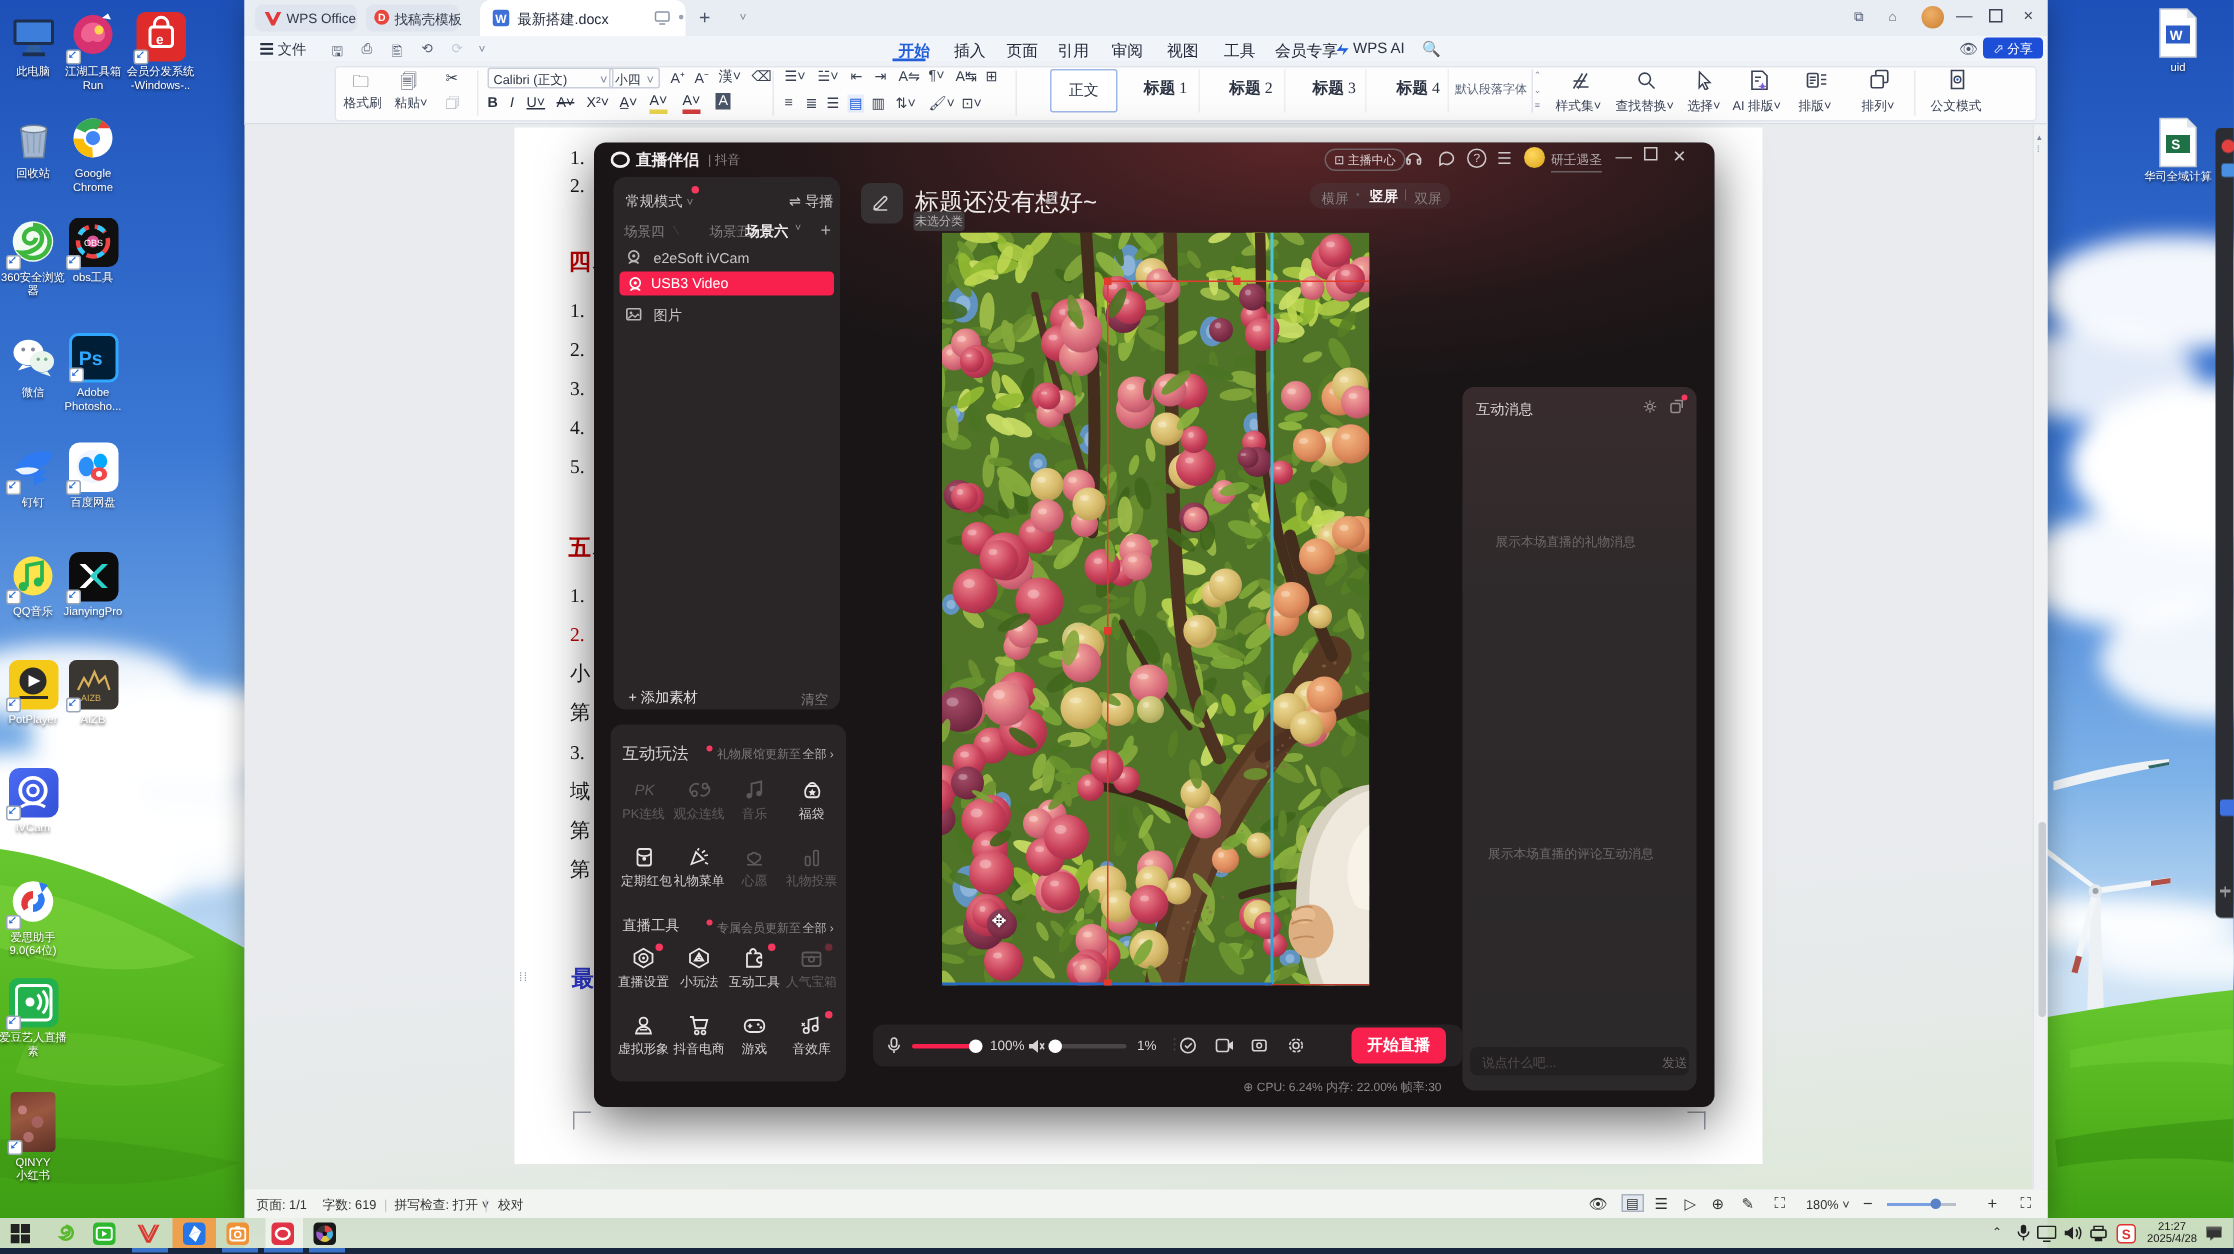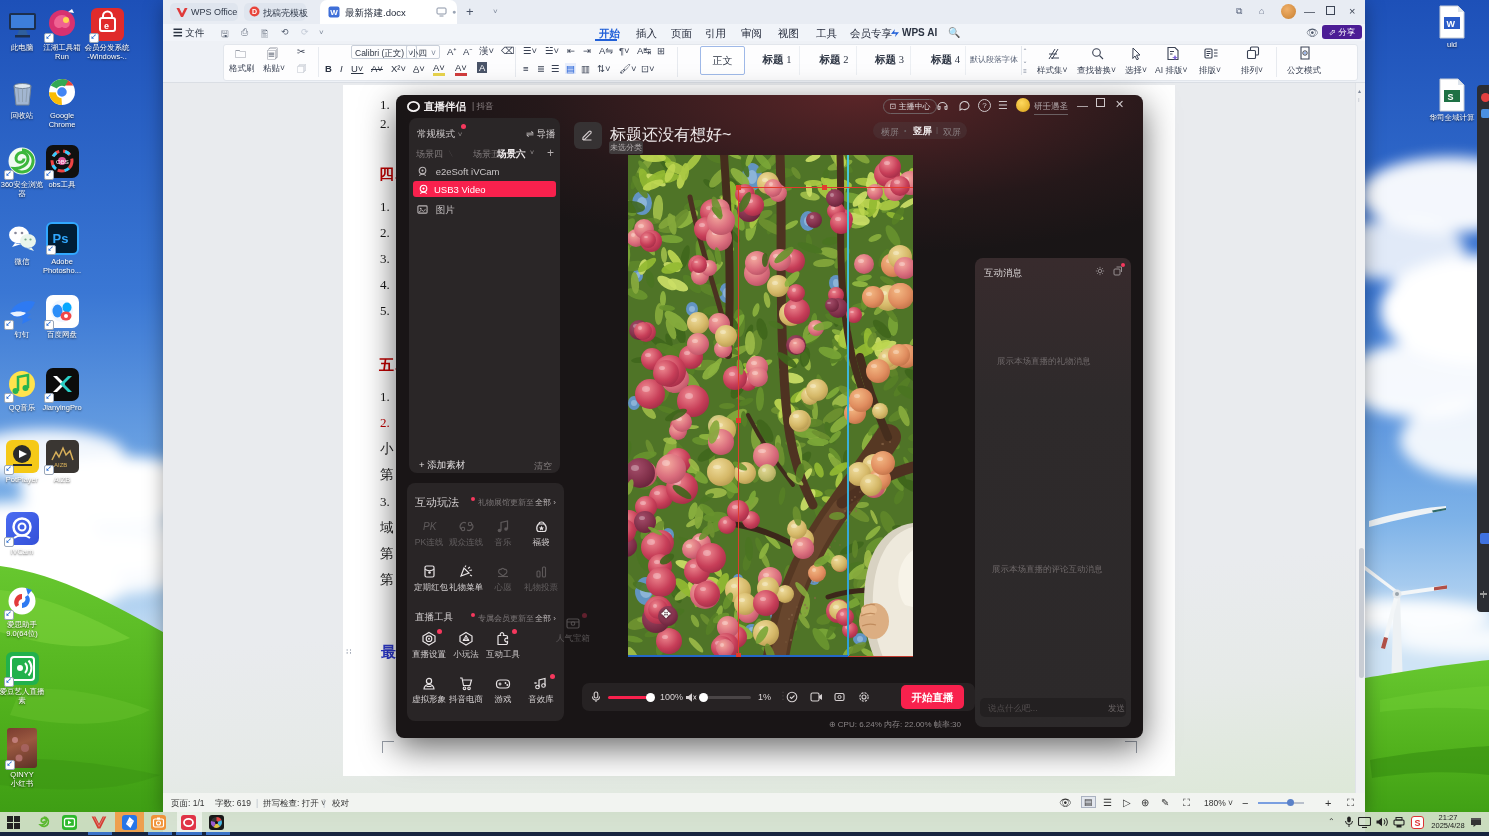--- a/index.html
+++ b/index.html
@@ -340,37 +340,37 @@
     <span class="abs mtab" style="left:464px;top:3px;">插入</span>
     <span class="abs mtab" style="left:499px;top:3px;">页面</span>
     <span class="abs mtab" style="left:533px;top:3px;">引用</span>
     <span class="abs mtab" style="left:569px;top:3px;">审阅</span>
     <span class="abs mtab" style="left:606px;top:3px;">视图</span>
     <span class="abs mtab" style="left:644px;top:3px;">工具</span>
     <span class="abs mtab" style="left:678px;top:3px;">会员专享</span>
     <svg class="abs" style="left:727px;top:4px;" width="10" height="10" viewBox="0 0 10 10">
         <path d="M1,6 L5,1 L4.2,4.2 H9 L5,9 L5.8,5.8 Z" fill="#2160d8"></path>
       </svg>
-    <span class="abs" style="left:739px;top:3px;font-size:10px;color:#2b3342;font-weight:bold;">WPS AI</span>
+    <span class="abs" style="left:739px;top:3px;font-size:10px;color:#2b3342;font-weight:normal;">WPS AI</span>
     <span class="abs" style="left:785px;top:3px;font-size:10px;color:#505a6c;">🔍</span>
     <span class="abs" style="left:1143px;top:3px;font-size:10px;color:#505a6c;">👁</span>
-    <div class="abs" style="left:1159px;top:1px;width:40px;height:14px;background:#4c1d95;border-radius:3px;color:#fff;font-size:8.5px;text-align:center;line-height:14px;">⬀ 分享</div>
+    <div class="abs" style="left:1159px;top:1px;width:40px;height:14px;background:#1d4ed8;border-radius:3px;color:#fff;font-size:8.5px;text-align:center;line-height:14px;">⬀ 分享</div>
   </div>
   <div id="ribbon">
     <div class="abs" style="left:60px;top:3px;width:1135px;height:37px;background:#fdfdfe;border:1px solid #e2e6ec;border-radius:3px;"></div>
 
     <span class="abs" style="left:72px;top:5px;font-size:11px;color:#3a4254;">🗀</span>
     <span class="abs" style="left:66px;top:22px;font-size:8.5px;color:#3a4254;">格式刷</span>
     <span class="abs" style="left:104px;top:5px;font-size:11px;color:#3a4254;">🗐</span>
     <span class="abs" style="left:100px;top:22px;font-size:8.5px;color:#3a4254;">粘贴˅</span>
     <span class="abs" style="left:134px;top:5px;font-size:10px;color:#3a4254;">✂</span>
     <span class="abs" style="left:134px;top:20px;font-size:10px;color:#8a93a4;">🗇</span>
     <div class="abs" style="left:155px;top:6px;width:1px;height:30px;background:#e7eaef;"></div>
 
-    <div class="abs" style="left:162px;top:4px;width:66px;height:14px;border:1px solid #c9cfd9;border-radius:2px;font-size:8.5px;color:#2b3342;padding:2px 3px;margin-left:26px;">Calibri (正文) <span style="float:right;color:#7c8698;">˅</span></div>
+    <div class="abs" style="left:162px;top:4px;width:84px;height:14px;border:1px solid #c9cfd9;border-radius:2px;font-size:8.5px;color:#2b3342;padding:2px 3px;">Calibri (正文) <span style="float:right;color:#7c8698;">˅</span></div>
     <div class="abs" style="left:243px;top:4px;width:34px;height:14px;border:1px solid #c9cfd9;border-radius:2px;font-size:8.5px;color:#2b3342;padding:2px 3px;">小四 <span style="float:right;color:#7c8698;">˅</span></div>
     <span class="abs" style="left:284px;top:4px;font-size:9.5px;color:#3a4254;">A⁺</span>
     <span class="abs" style="left:300px;top:4px;font-size:9.5px;color:#3a4254;">A⁻</span>
     <span class="abs" style="left:316px;top:4px;font-size:9.5px;color:#3a4254;">漢˅</span>
     <span class="abs" style="left:338px;top:4px;font-size:9.5px;color:#3a4254;">⌫</span>
     <span class="abs" style="left:162px;top:22px;font-size:9.5px;color:#2b3342;font-weight:bold;">B</span>
     <span class="abs" style="left:177px;top:22px;font-size:9.5px;color:#2b3342;font-style:italic;">I</span>
     <span class="abs" style="left:188px;top:22px;font-size:9.5px;color:#2b3342;text-decoration:underline;">U˅</span>
     <span class="abs" style="left:208px;top:22px;font-size:9.5px;color:#2b3342;text-decoration:line-through;">A˅</span>
     <span class="abs" style="left:228px;top:22px;font-size:9.5px;color:#2b3342;">X²˅</span>
@@ -615,21 +615,21 @@
           <circle cx="8" cy="7.7" r="1" fill="#e8e4e5"></circle>
         </svg><b class="reddot" style="left:27px;top:-2px;"></b>直播设置</div>
     <div class="gitem" style="left:40px;top:148px;"><svg width="16" height="15" viewBox="0 0 16 15">
           <path d="M8,1.5 L14,5 V10.5 L8,14 L2,10.5 V5 Z" fill="none" stroke="#e8e4e5" stroke-width="1.2"></path>
           <path d="M8,4.5 L11,9.5 H5 Z M8,7.7 L5,9.5 M8,7.7 L11,9.5 M8,4.5 V7.7" stroke="#e8e4e5" stroke-width="1" fill="none"></path>
         </svg>小玩法</div>
     <div class="gitem" style="left:77px;top:148px;"><svg width="16" height="15" viewBox="0 0 16 15">
           <path d="M3,6 h2.5 a1.8,1.8 0 1 1 3,0 H11 a1.5,1.5 0 0 1 1.5,1.5 v1.5 a1.8,1.8 0 1 0 0,3 V13.5 a1.5,1.5 0 0 1 -1.5,1.5" fill="none" stroke="#e8e4e5" stroke-width="1.2" transform="translate(0,-1.5)"></path>
           <path d="M3,4.5 v9 h8.2" fill="none" stroke="#e8e4e5" stroke-width="1.2"></path>
         </svg><b class="reddot" style="left:28px;top:-2px;"></b>互动工具</div>
-    <div class="gitem dim" style="left:115px;top:132px;margin-left:32px;"><svg width="16" height="15" viewBox="0 0 16 15">
+    <div class="gitem dim" style="left:115px;top:148px;"><svg width="16" height="15" viewBox="0 0 16 15">
           <rect x="2" y="4" width="12" height="9" rx="1.5" fill="none" stroke="#cac5c6" stroke-width="1.2"></rect>
           <path d="M2,7 h12" stroke="#cac5c6" stroke-width="1"></path>
           <circle cx="8" cy="8.5" r="1.8" fill="none" stroke="#cac5c6" stroke-width="1.1"></circle>
         </svg><b class="reddot" style="left:28px;top:-2px;"></b>人气宝箱</div>
     <div class="gitem" style="left:3px;top:193px;"><svg width="16" height="15" viewBox="0 0 16 15">
           <circle cx="8" cy="5" r="2.6" fill="none" stroke="#e8e4e5" stroke-width="1.2"></circle>
           <path d="M3,13 a5,4.5 0 0 1 10,0 Z" fill="none" stroke="#e8e4e5" stroke-width="1.2"></path>
           <path d="M5.5,10.5 h5" stroke="#e8e4e5" stroke-width="1"></path>
         </svg>虚拟形象</div>
     <div class="gitem" style="left:40px;top:193px;"><svg width="16" height="15" viewBox="0 0 16 15">

